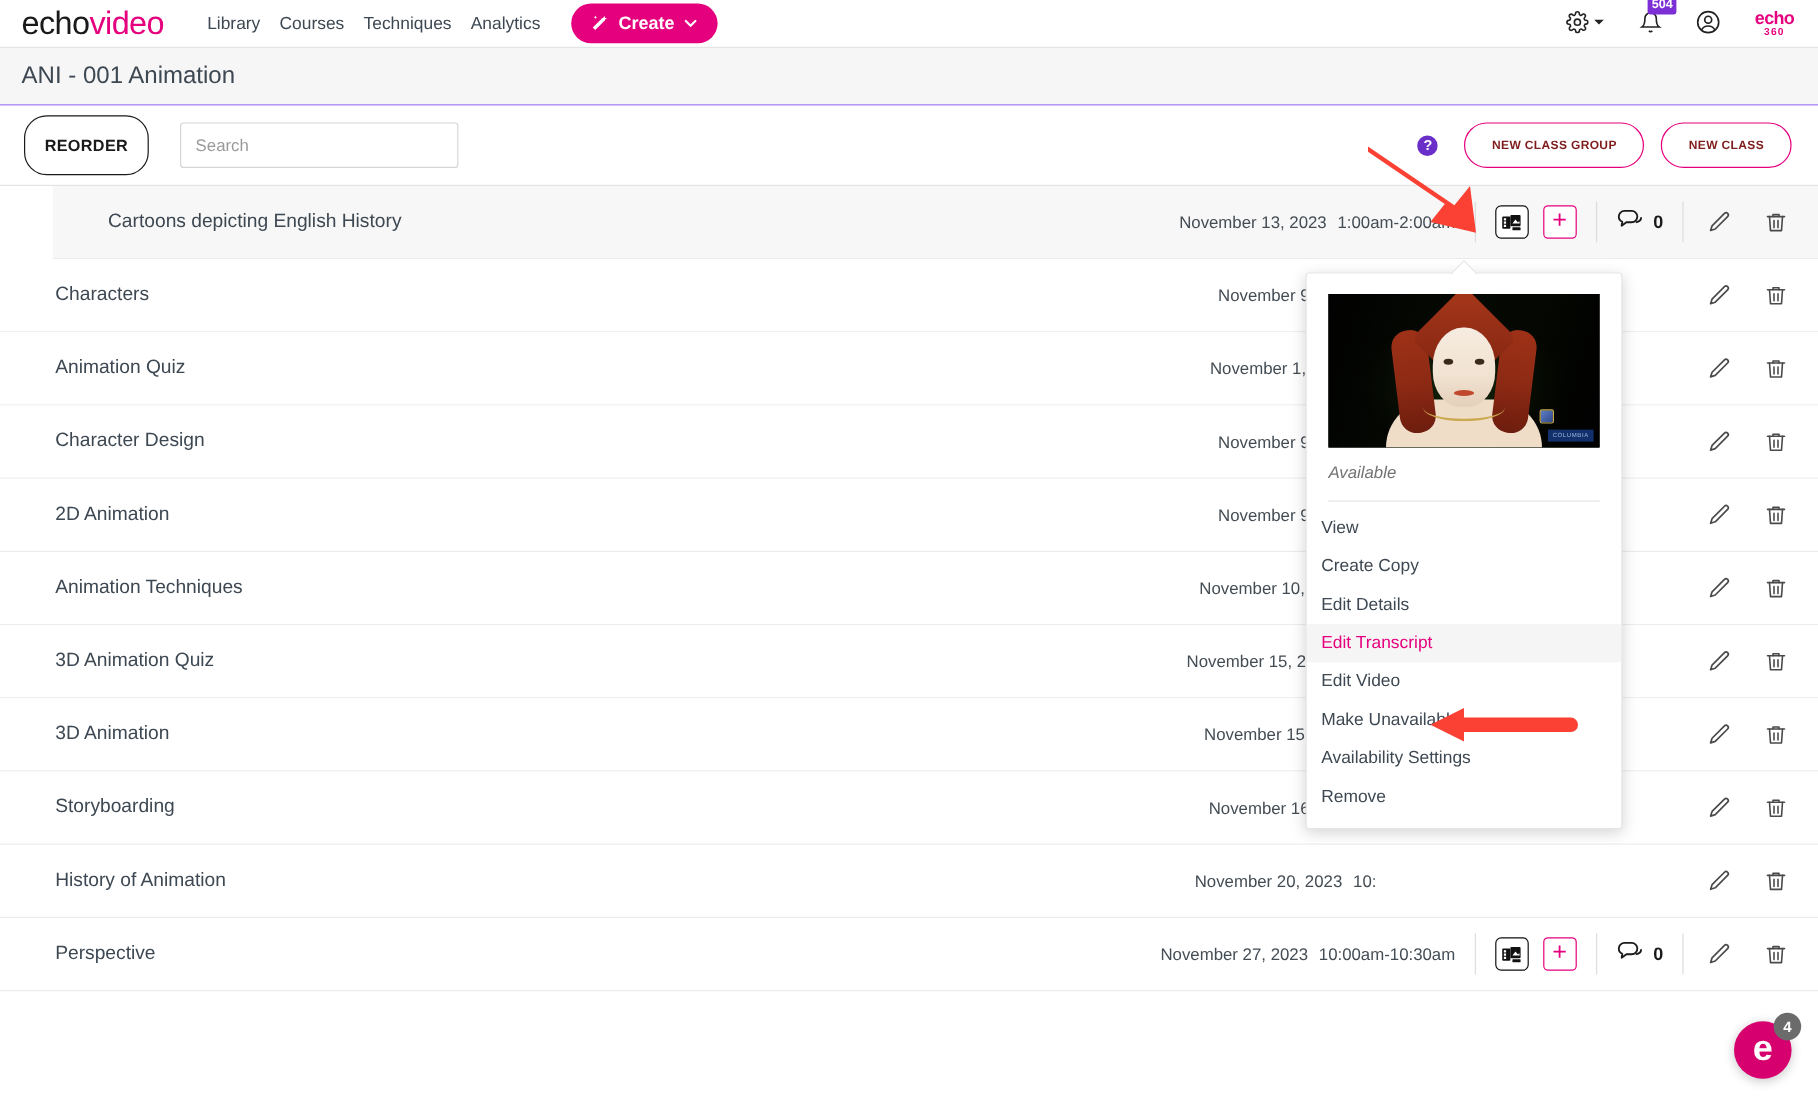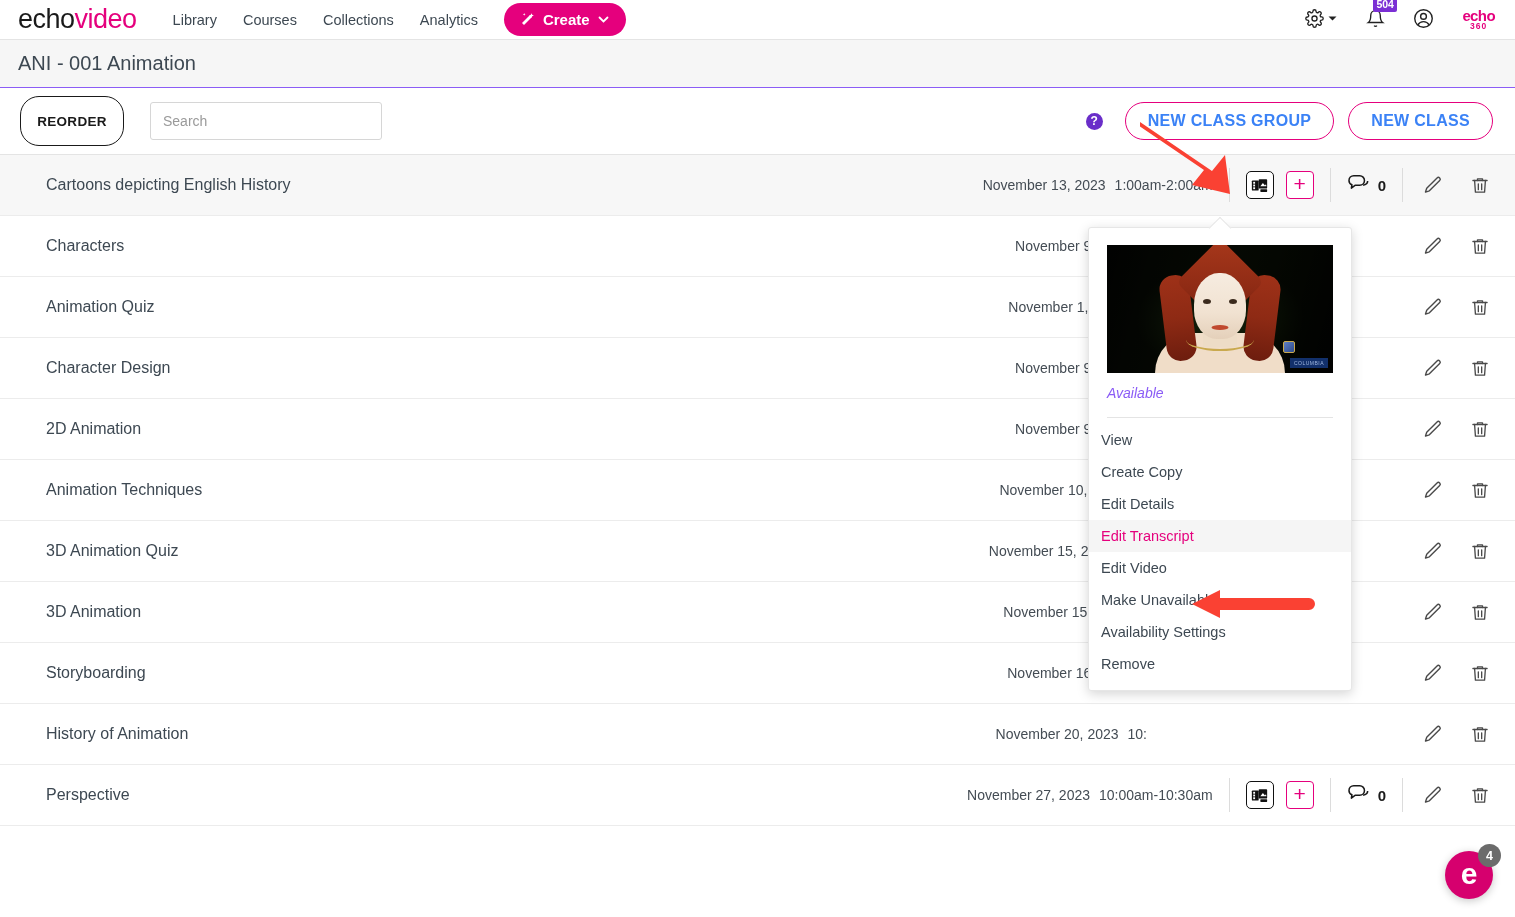--- a/index.html
+++ b/index.html
@@ -18,21 +18,21 @@
     display: flex;
     align-items: center;
     padding: 0 16px 0 18px;
     border-bottom: 1px solid #e4e4e4;
     position: relative;
   }
   .brand { font-size: 27px; font-weight: 400; letter-spacing: -0.5px; line-height: 1; }
   .brand .echo { color: #1a1a1a; }
   .brand .video { color: #e5007d; }
 
-  .nav-links { display: flex; align-items: center; margin-left: 36px; gap: 26px; }
+  .nav-links { display: flex; align-items: center; margin-left: 36px; gap: 16px; }
   .nav-link {
     font-size: 14.5px; color: #3d4852; text-decoration: none;
     cursor: pointer; white-space: nowrap;
   }
 
   .create-btn {
     margin-left: 26px;
     background: #e5007d;
     color: #fff;
     border: none;
@@ -170,22 +170,22 @@
     font-weight: 700;
     display: flex; align-items: center; justify-content: center;
     cursor: pointer;
     margin-right: 8px;
   }
   .pink-btn {
     height: 38px;
     border: 1.5px solid #e5007d;
     border-radius: 19px;
     background: #fff;
-    color: #3b82f6;
-    font-size: 16px;
+    color: #7f1d1d;
+    font-size: 10px;
     font-weight: 700;
     letter-spacing: 0.3px;
     padding: 0 22px;
     font-family: "Liberation Sans", sans-serif;
     cursor: pointer;
     white-space: nowrap;
   }
 
   
   .class-list {
@@ -194,21 +194,21 @@
   }
   .class-row {
     height: 61px;
     display: flex;
     align-items: center;
     border-bottom: 1px solid #ececec;
     padding: 0 22px 0 46px;
     background: #fff;
     cursor: pointer;
   }
-  .class-row.hovered { background: #f7f7f7; }
+  .class-row.hovered { background: #f7f7f7; margin-left: 44px; }
   .class-name {
     font-size: 16px;
     color: #3d4852;
     font-weight: 400;
   }
   .row-right {
     margin-left: auto;
     display: flex;
     align-items: center;
     height: 100%;
@@ -386,21 +386,21 @@
     padding: 2px 4px;
     font-family: "Liberation Sans", sans-serif;
   }
   .dd-media-title {
     font-size: 14.5px;
     color: #3d4852;
     padding: 17px 18px 0;
   }
   .dd-status {
     font-size: 14px;
-    color: #8b5cf6;
+    color: #737373;
     font-style: italic;
     padding: 12px 18px 16px;
   }
   .dd-sep { height: 1px; background: #e4e4e4; margin: 0 18px; }
   .dd-items { padding: 6px 0 10px; }
   .dd-item {
     font-size: 14.5px;
     color: #3d4852;
     padding: 8px 0 8px 12px;
     cursor: pointer;
@@ -449,21 +449,21 @@
 <div class="stage">
 
   <div class="topnav">
     <div class="brand">
       <span class="echo">echo</span><span class="video">video</span>
     </div>
 
     <div class="nav-links">
       <a class="nav-link">Library</a>
       <a class="nav-link">Courses</a>
-      <a class="nav-link">Collections</a>
+      <a class="nav-link">Techniques</a>
       <a class="nav-link">Analytics</a>
     </div>
 
     <button class="create-btn">
       <span>
         <svg class="wand-icon" width="16" height="16" viewBox="0 0 16 16" fill="none">
           <path d="M3 13 L11 5 L13 7 L5 15 Z" fill="#fff" transform="translate(-1,-2)"></path>
           <path d="M11.5 1.2 L12.2 2.8 L13.8 3.5 L12.2 4.2 L11.5 5.8 L10.8 4.2 L9.2 3.5 L10.8 2.8 Z" fill="#fff"></path>
           <path d="M4.2 1.0 L4.6 2.0 L5.6 2.4 L4.6 2.8 L4.2 3.8 L3.8 2.8 L2.8 2.4 L3.8 2.0 Z" fill="#fff"></path>
         </svg>

